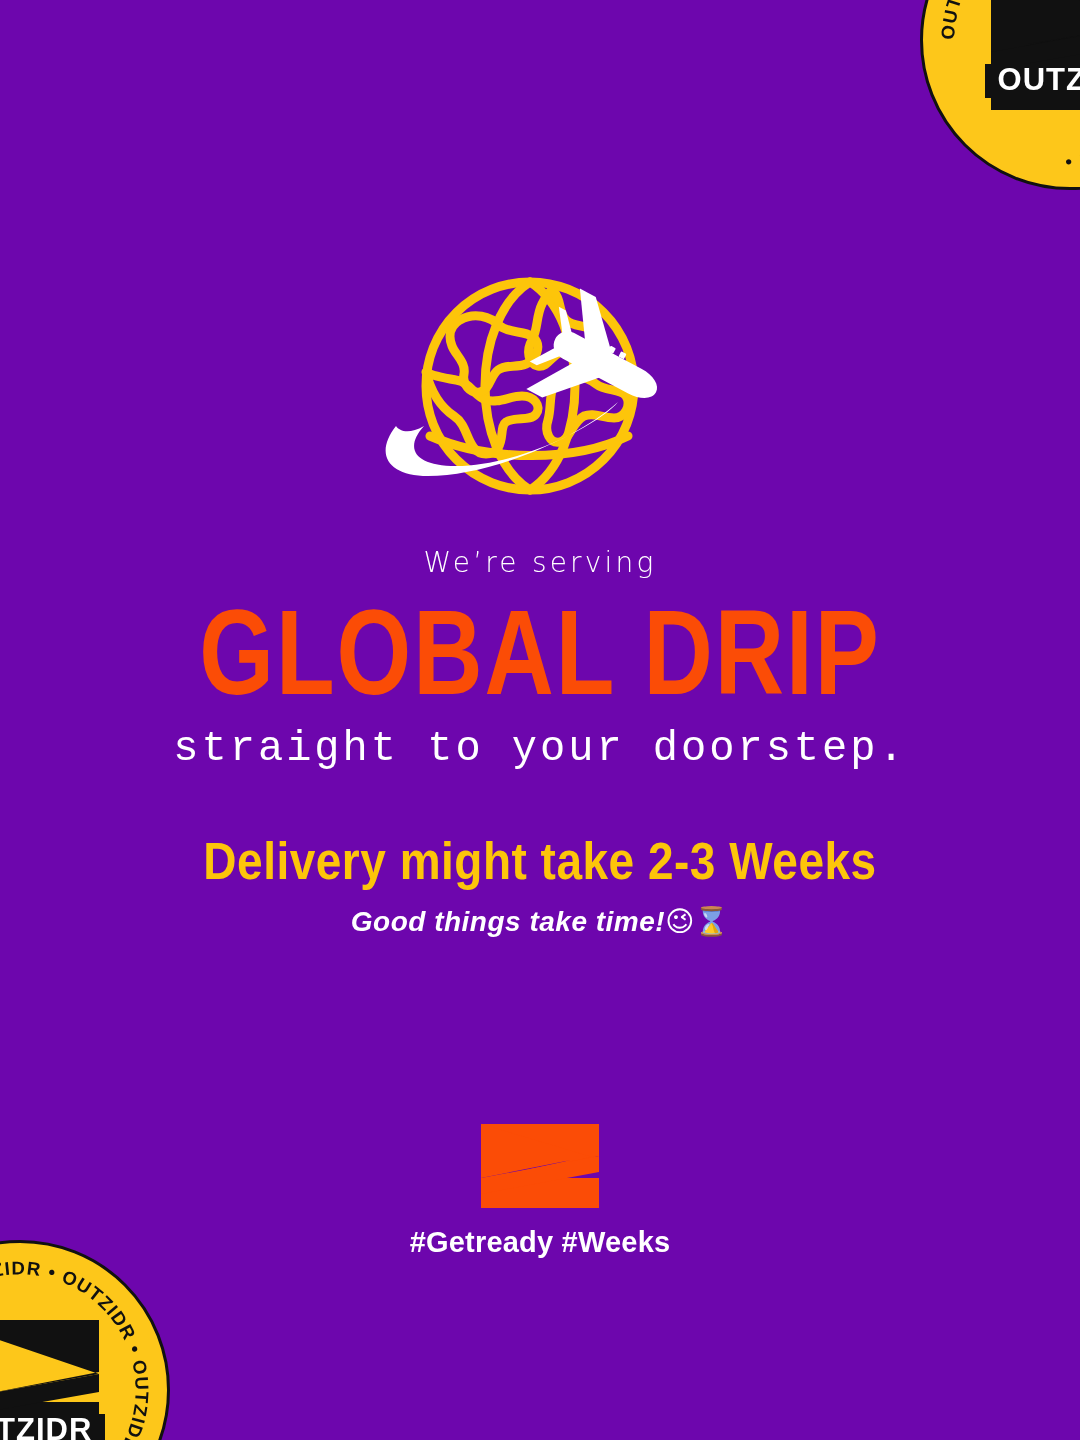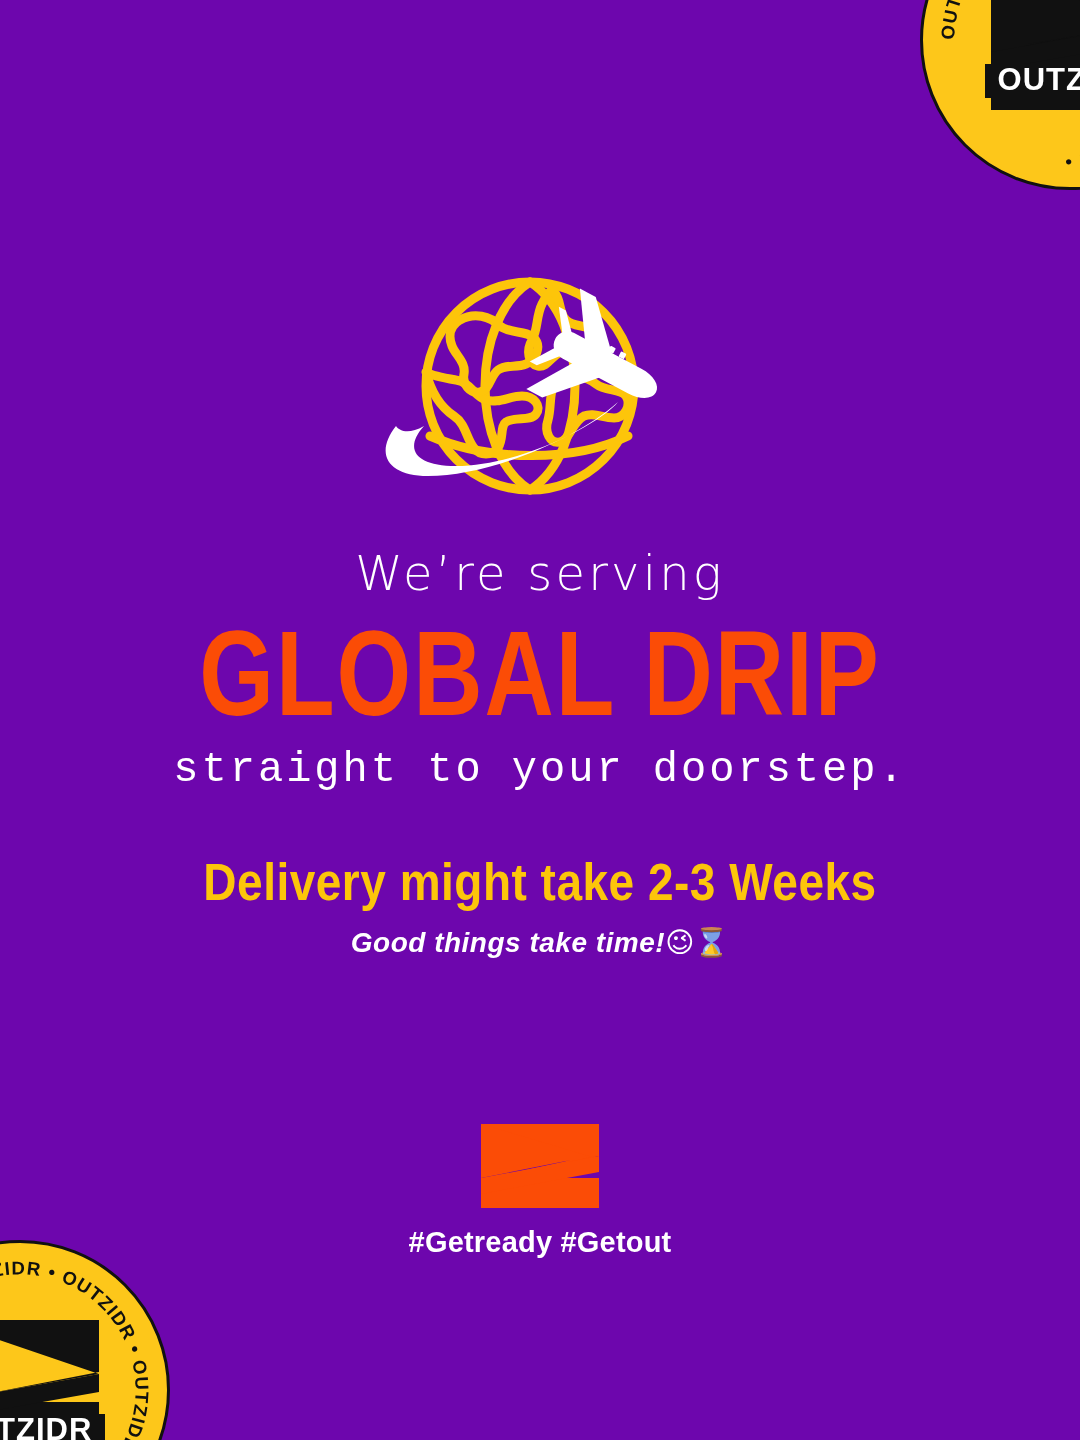--- a/index.html
+++ b/index.html
@@ -85,21 +85,21 @@
   
   #copy {
     position: absolute;
     left: 0;
     right: 0;
     top: 548px;
     text-align: center;
   }
   #eyebrow {
     color: #ffffff;
-    font-size: 48px;
+    font-size: 28px;
     font-weight: 300;
     letter-spacing: 3.2px;
     line-height: 1.05;
     font-family: "DejaVu Sans", sans-serif;
   }
   #headline {
     color: #fb4c06;
     font-size: 96px;
     line-height: 1.02;
     font-weight: bold;
@@ -277,16 +277,16 @@
 
   <div id="footer">
     <div id="footer-logo">
       <svg viewBox="0 0 122 88" xmlns="http://www.w3.org/2000/svg">
         <polygon points="2,2 120,2 120,34 30,56 120,36 120,38 2,62 2,58 92,38 2,56" fill="#fb4c06"></polygon>
         <polygon points="2,2 120,2 120,33 28,55 120,37" fill="#fb4c06"></polygon>
         <polygon points="2,56 120,56 120,86 2,86" fill="#fb4c06"></polygon>
         <polygon points="2,56 120,34 120,50 2,72" fill="#fb4c06"></polygon>
       </svg>
     </div>
-    <div id="hashtags">#Getready #Getout</div>
+    <div id="hashtags">#Getready #Weeks</div>
   </div>
 
 </div>
 
 </body></html>

